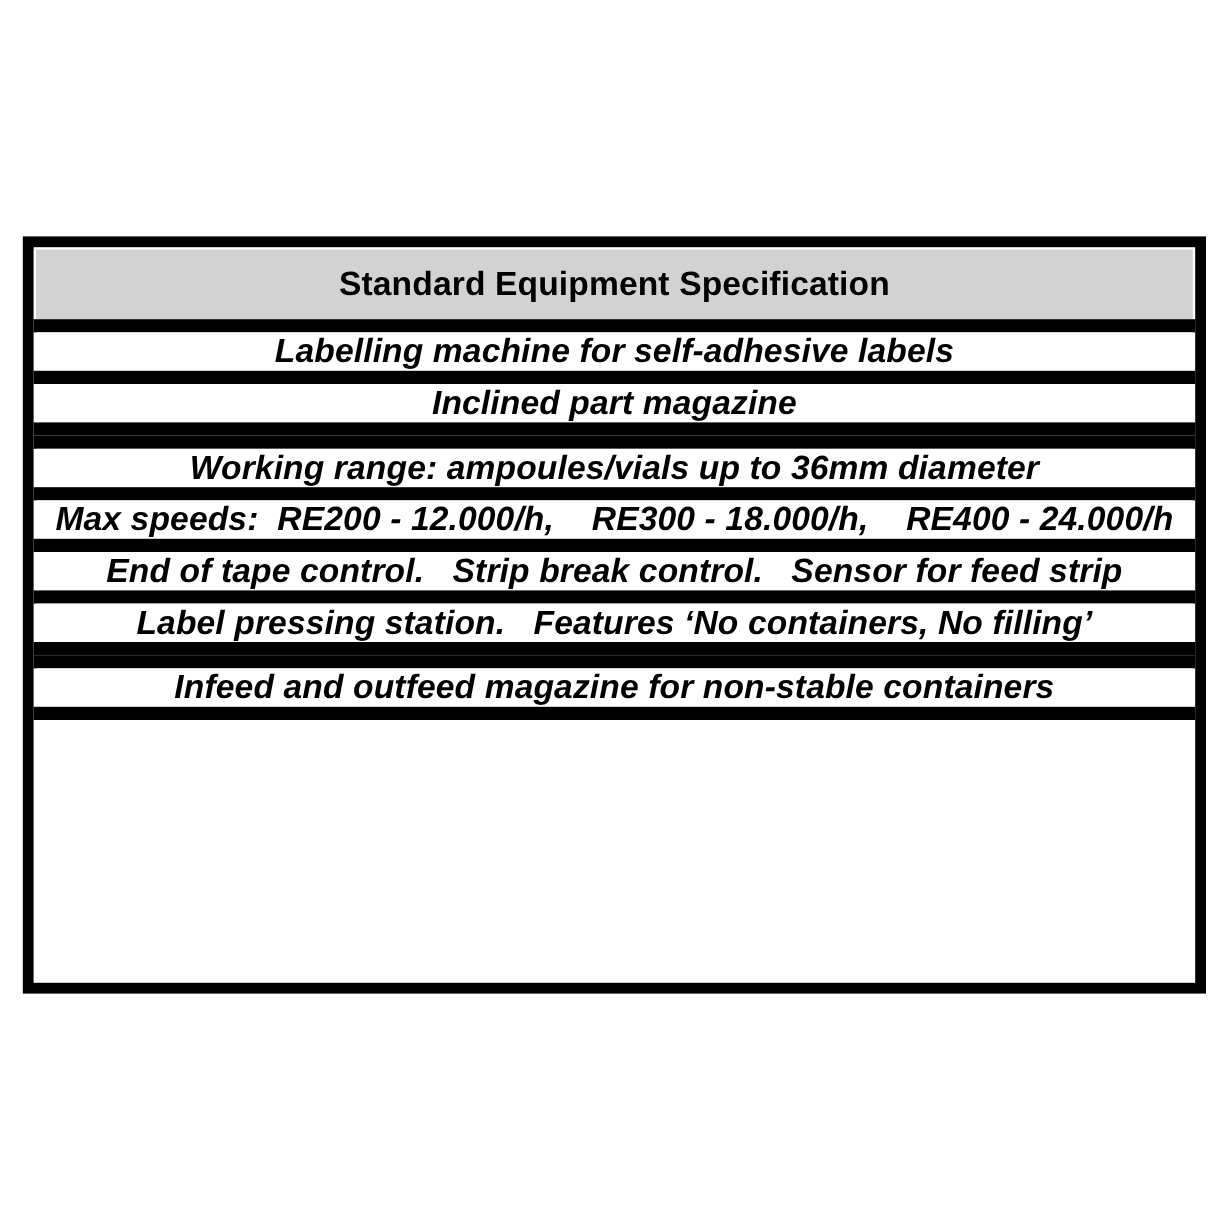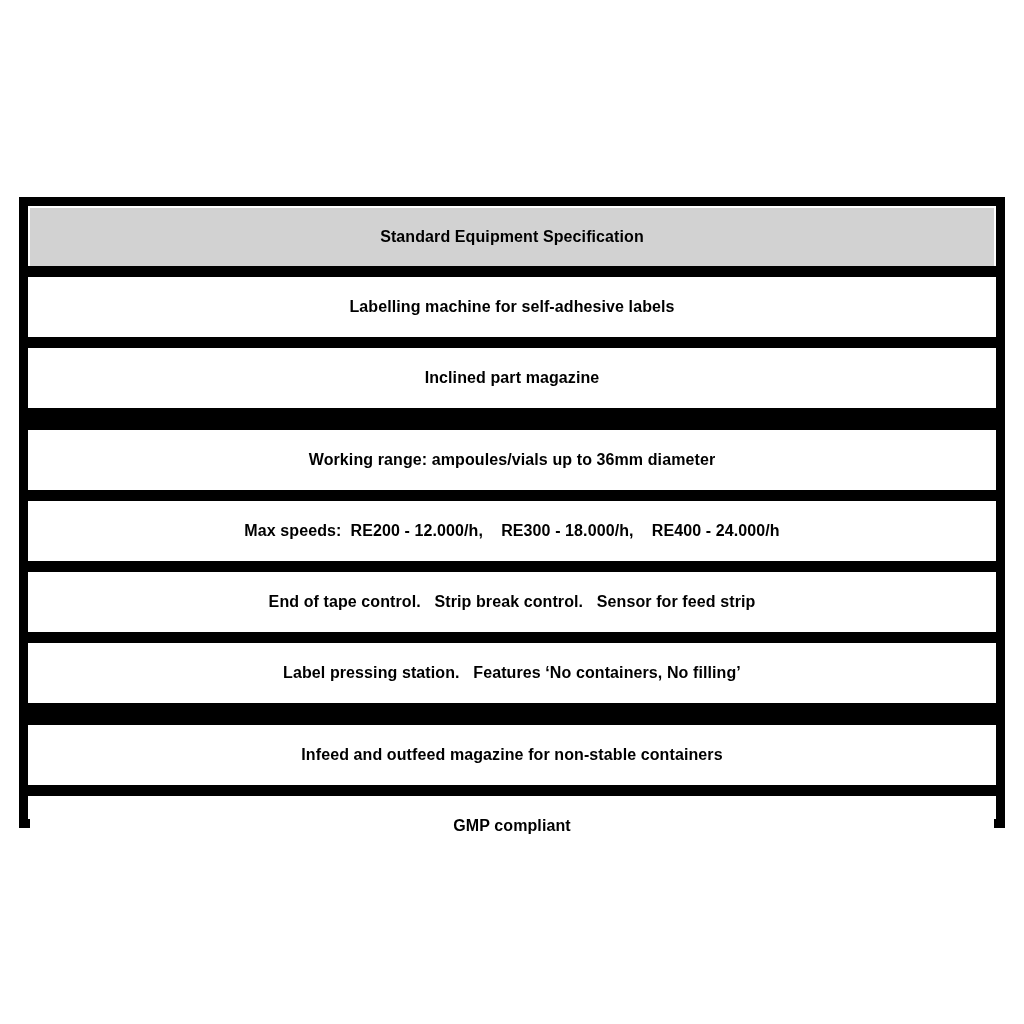--- a/index.html
+++ b/index.html
@@ -35,32 +35,33 @@
     align-items: center;
     justify-content: center;
     flex: 0 0 auto;
     overflow: hidden;
   }
   .cell.header {
     height: 58px;
     background: var(--header-bg, #d2d2d2);
   }
   .cell.row {
-    height: 60px;
+    height: 32px;
     background: var(--row-bg, #ffffff);
+    font-style: italic;
   }
   .separator {
     flex: 0 0 auto;
     height: 11px;
     background: var(--border-color, #000000);
     margin: 0 -2px;
   }
   .cell-text {
     font-weight: bold;
-    font-size: 16px;
+    font-size: 28px;
     color: var(--text-color, #000000);
     white-space: pre;
     letter-spacing: 0.1px;
     line-height: 1;
     text-align: center;
   }
 </style>
 </head>
 <body>
 
@@ -94,18 +95,15 @@
         <div class="separator"></div>
         <div class="cell row">
           <span class="cell-text">Label pressing station.   Features ‘No containers, No filling’</span>
         </div>
         <div class="separator"></div>
         <div class="separator"></div>
         <div class="cell row">
           <span class="cell-text">Infeed and outfeed magazine for non-stable containers</span>
         </div>
         <div class="separator"></div>
-        <div class="cell row">
-          <span class="cell-text">GMP compliant</span>
-        </div>
       </div>
   </div>
 </div>
 
 </body></html>

